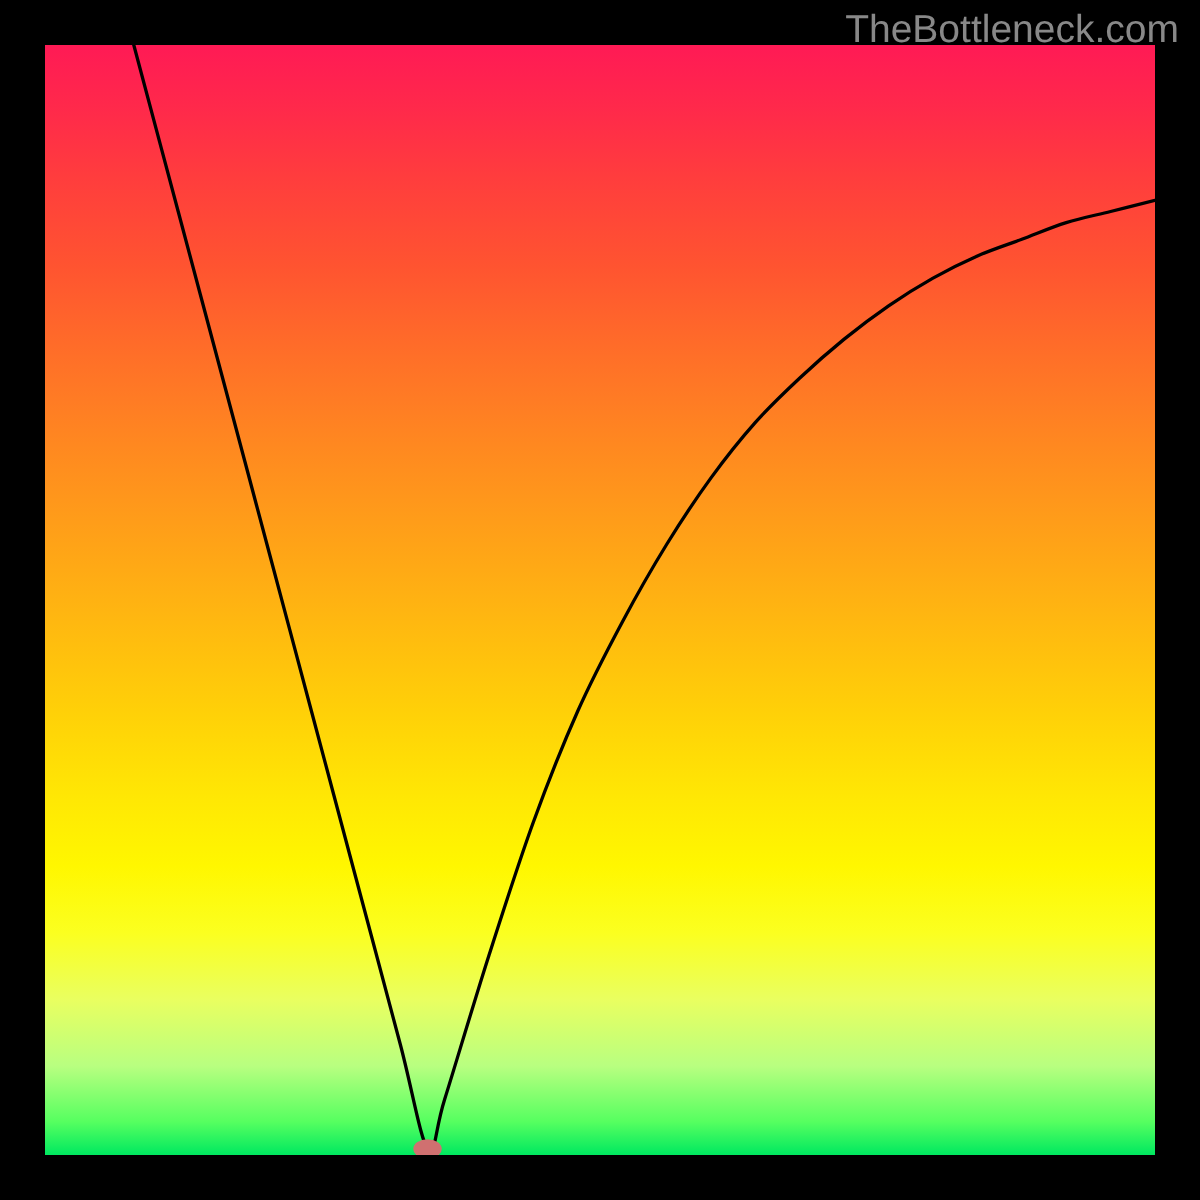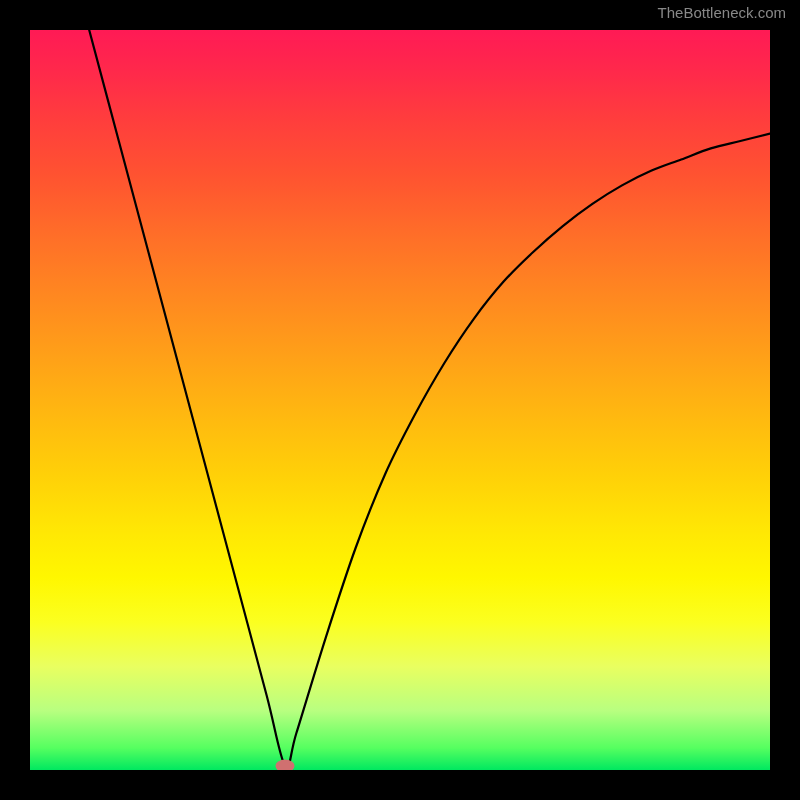--- a/index.html
+++ b/index.html
@@ -15,21 +15,21 @@
     position: relative;
     width: 800px;
     height: 800px;
     background: #000;
   }
   .watermark {
     position: absolute;
     top: 4px;
     right: 14px;
     color: #888;
-    font-size: 15px;
+    font-size: 26px;
     font-weight: 400;
     letter-spacing: 0px;
     z-index: 10;
     user-select: none;
   }
   .plot-area {
     position: absolute;
     left: 30px;
     top: 30px;
     width: 740px;

